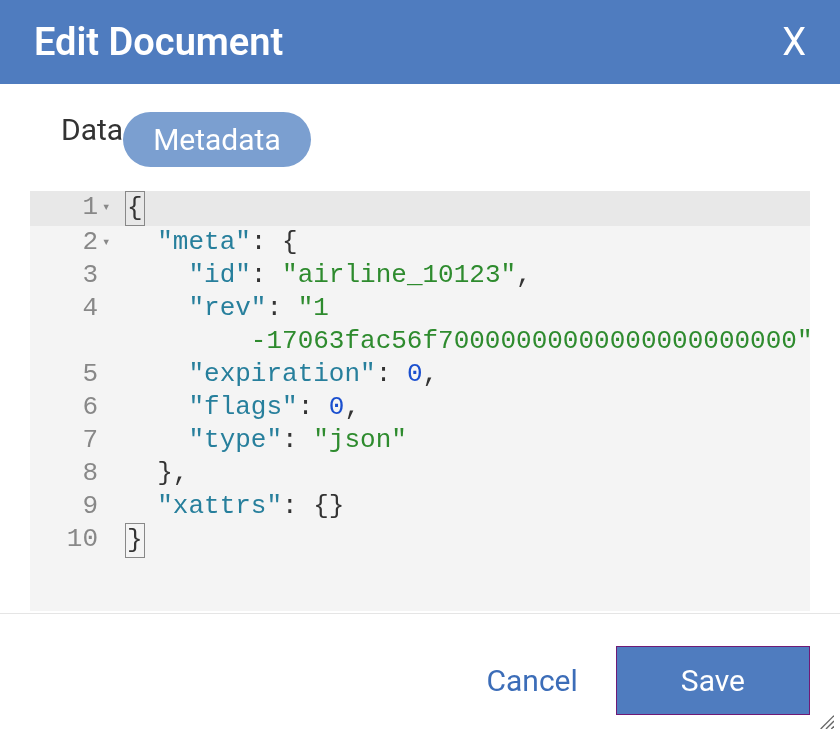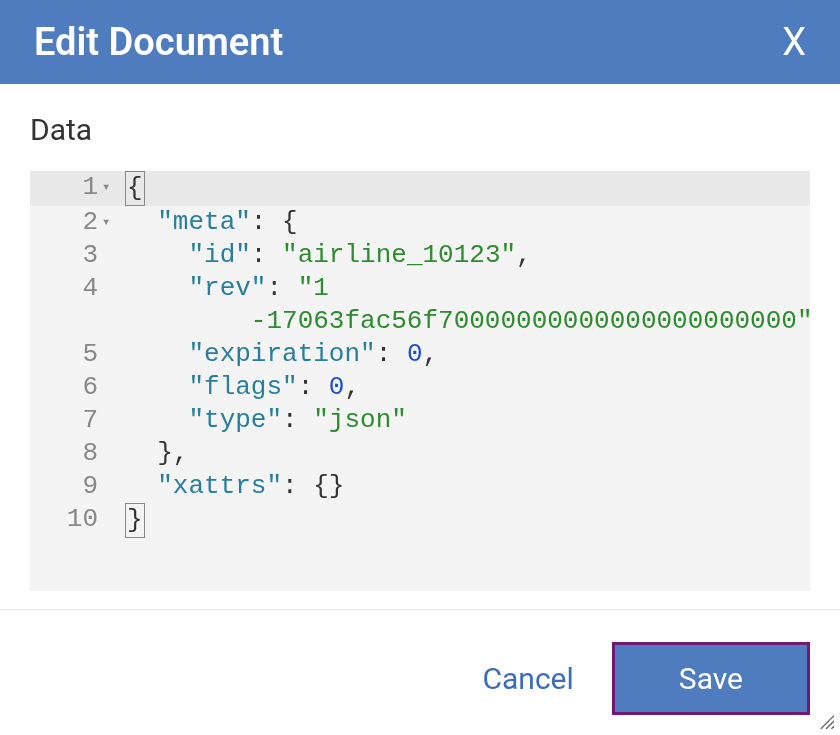--- a/index.html
+++ b/index.html
@@ -47,20 +47,21 @@
   }
   .search-icon {
     width: 28px;
     height: 28px;
     color: #9a9a9a;
     cursor: pointer;
   }
   .tab-group {
     display: flex;
     align-items: flex-start;
+    margin-left: 31px;
   }
   .tab-data {
     font-size: 30px;
     color: #333;
     cursor: pointer;
   }
   .tab-metadata {
     background: #7b9fd0;
     color: #fff;
     font-size: 30px;
@@ -131,21 +132,21 @@
   .btn-cancel {
     color: #3c6db8;
     font-size: 30px;
     cursor: pointer;
   }
   .btn-save {
     background: #4f7cbf;
     color: #fff;
     font-size: 30px;
     padding: 16px 64px;
-    border: 3px solid #701a75;
+    border: 1px solid #701a75;
     cursor: pointer;
   }
   .resize-grip {
     position: absolute;
     right: 4px;
     bottom: 4px;
     width: 18px;
     height: 18px;
     color: #666;
     font-size: 20px;
@@ -157,20 +158,21 @@
 <body>
 
 <div class="header">
   <div class="header-title">Edit Document</div>
   <div class="close-x">X</div>
 </div>
 
 <div class="subheader">
   <div class="tab-group">
     <span class="tab-data">Data</span>
+    <span class="tab-metadata">Metadata</span>
   </div>
 </div>
 
 <div class="editor" id="editor">
     <div class="editor-line first"><span class="gutter">1</span><span class="fold">▾</span><span class="code"><span class="tok-punc cursor-box">{</span></span></div>
     <div class="editor-line"><span class="gutter">2</span><span class="fold">▾</span><span class="code"><span class="tok-punc">  </span><span class="tok-key">"meta"</span><span class="tok-punc">: {</span></span></div>
     <div class="editor-line"><span class="gutter">3</span><span class="fold"></span><span class="code"><span class="tok-punc">    </span><span class="tok-key">"id"</span><span class="tok-punc">: </span><span class="tok-str">"airline_10123"</span><span class="tok-punc">,</span></span></div>
     <div class="editor-line"><span class="gutter">4</span><span class="fold"></span><span class="code"><span class="tok-punc">    </span><span class="tok-key">"rev"</span><span class="tok-punc">: </span><span class="tok-str">"1</span></span></div>
     <div class="editor-line"><span class="gutter"></span><span class="fold"></span><span class="code"><span class="tok-str">        -17063fac56f70000000000000000000000"</span></span></div>
     <div class="editor-line"><span class="gutter">5</span><span class="fold"></span><span class="code"><span class="tok-punc">    </span><span class="tok-key">"expiration"</span><span class="tok-punc">: </span><span class="tok-num">0</span><span class="tok-punc">,</span></span></div>

